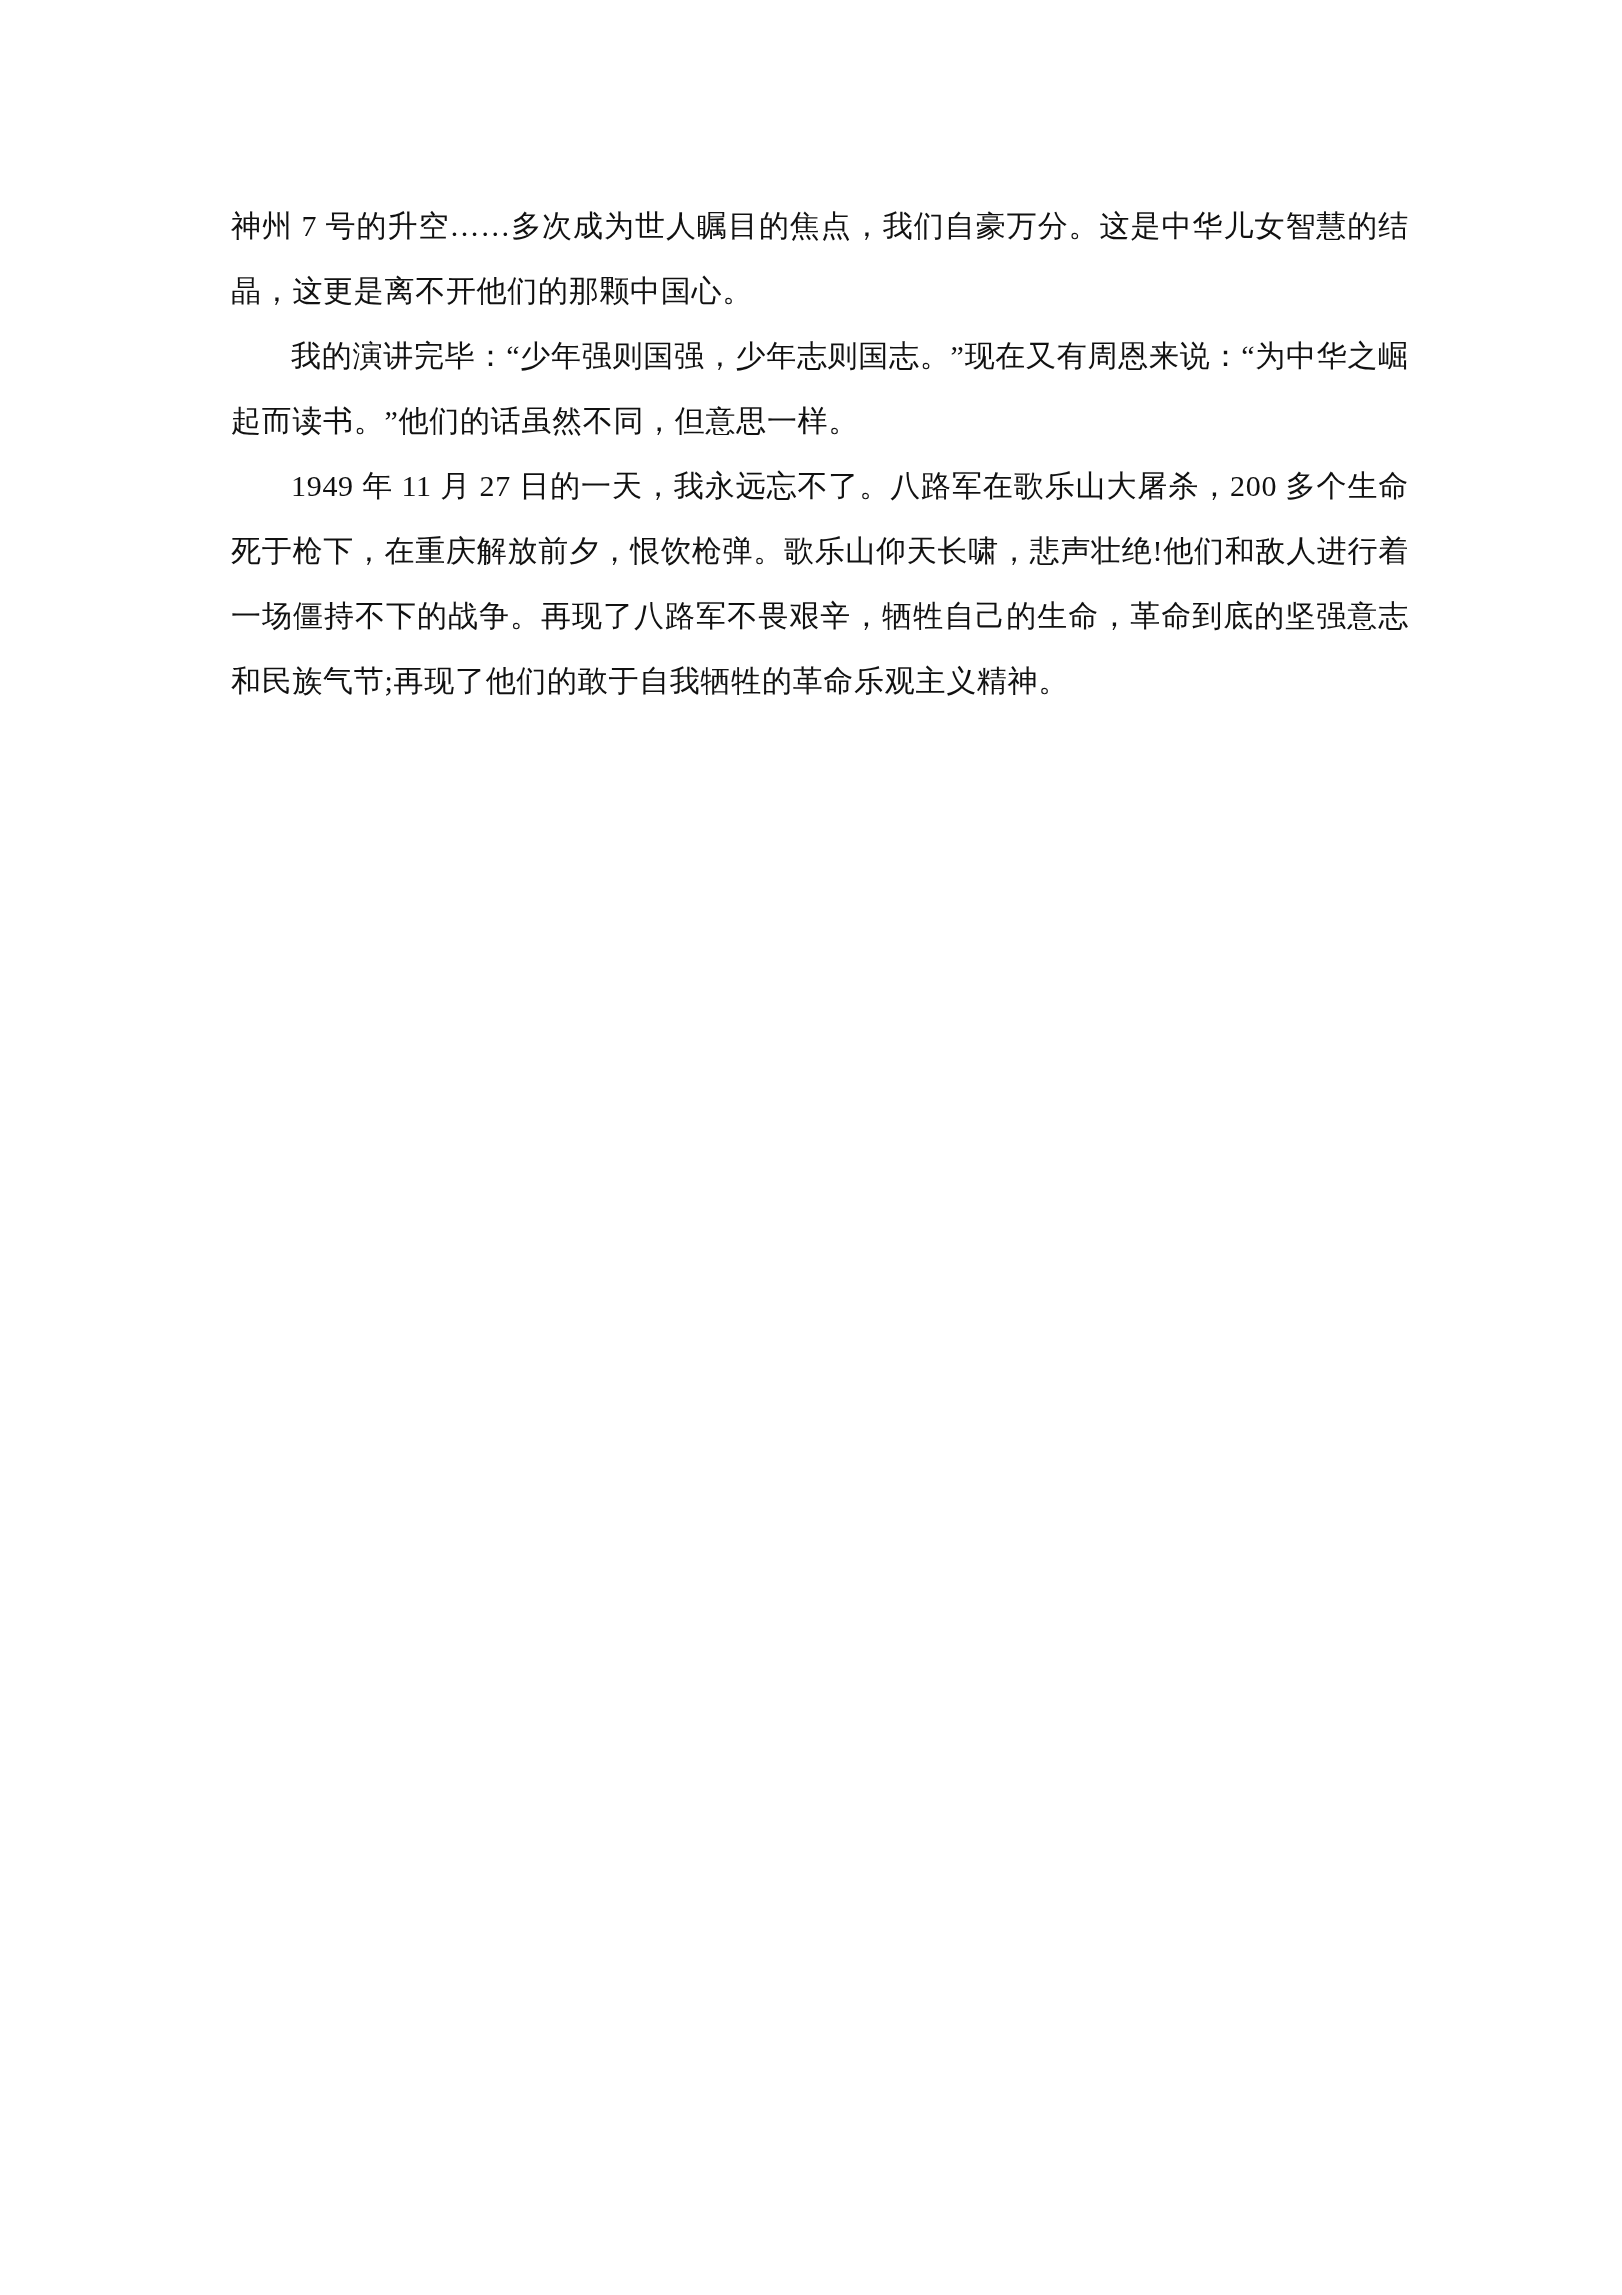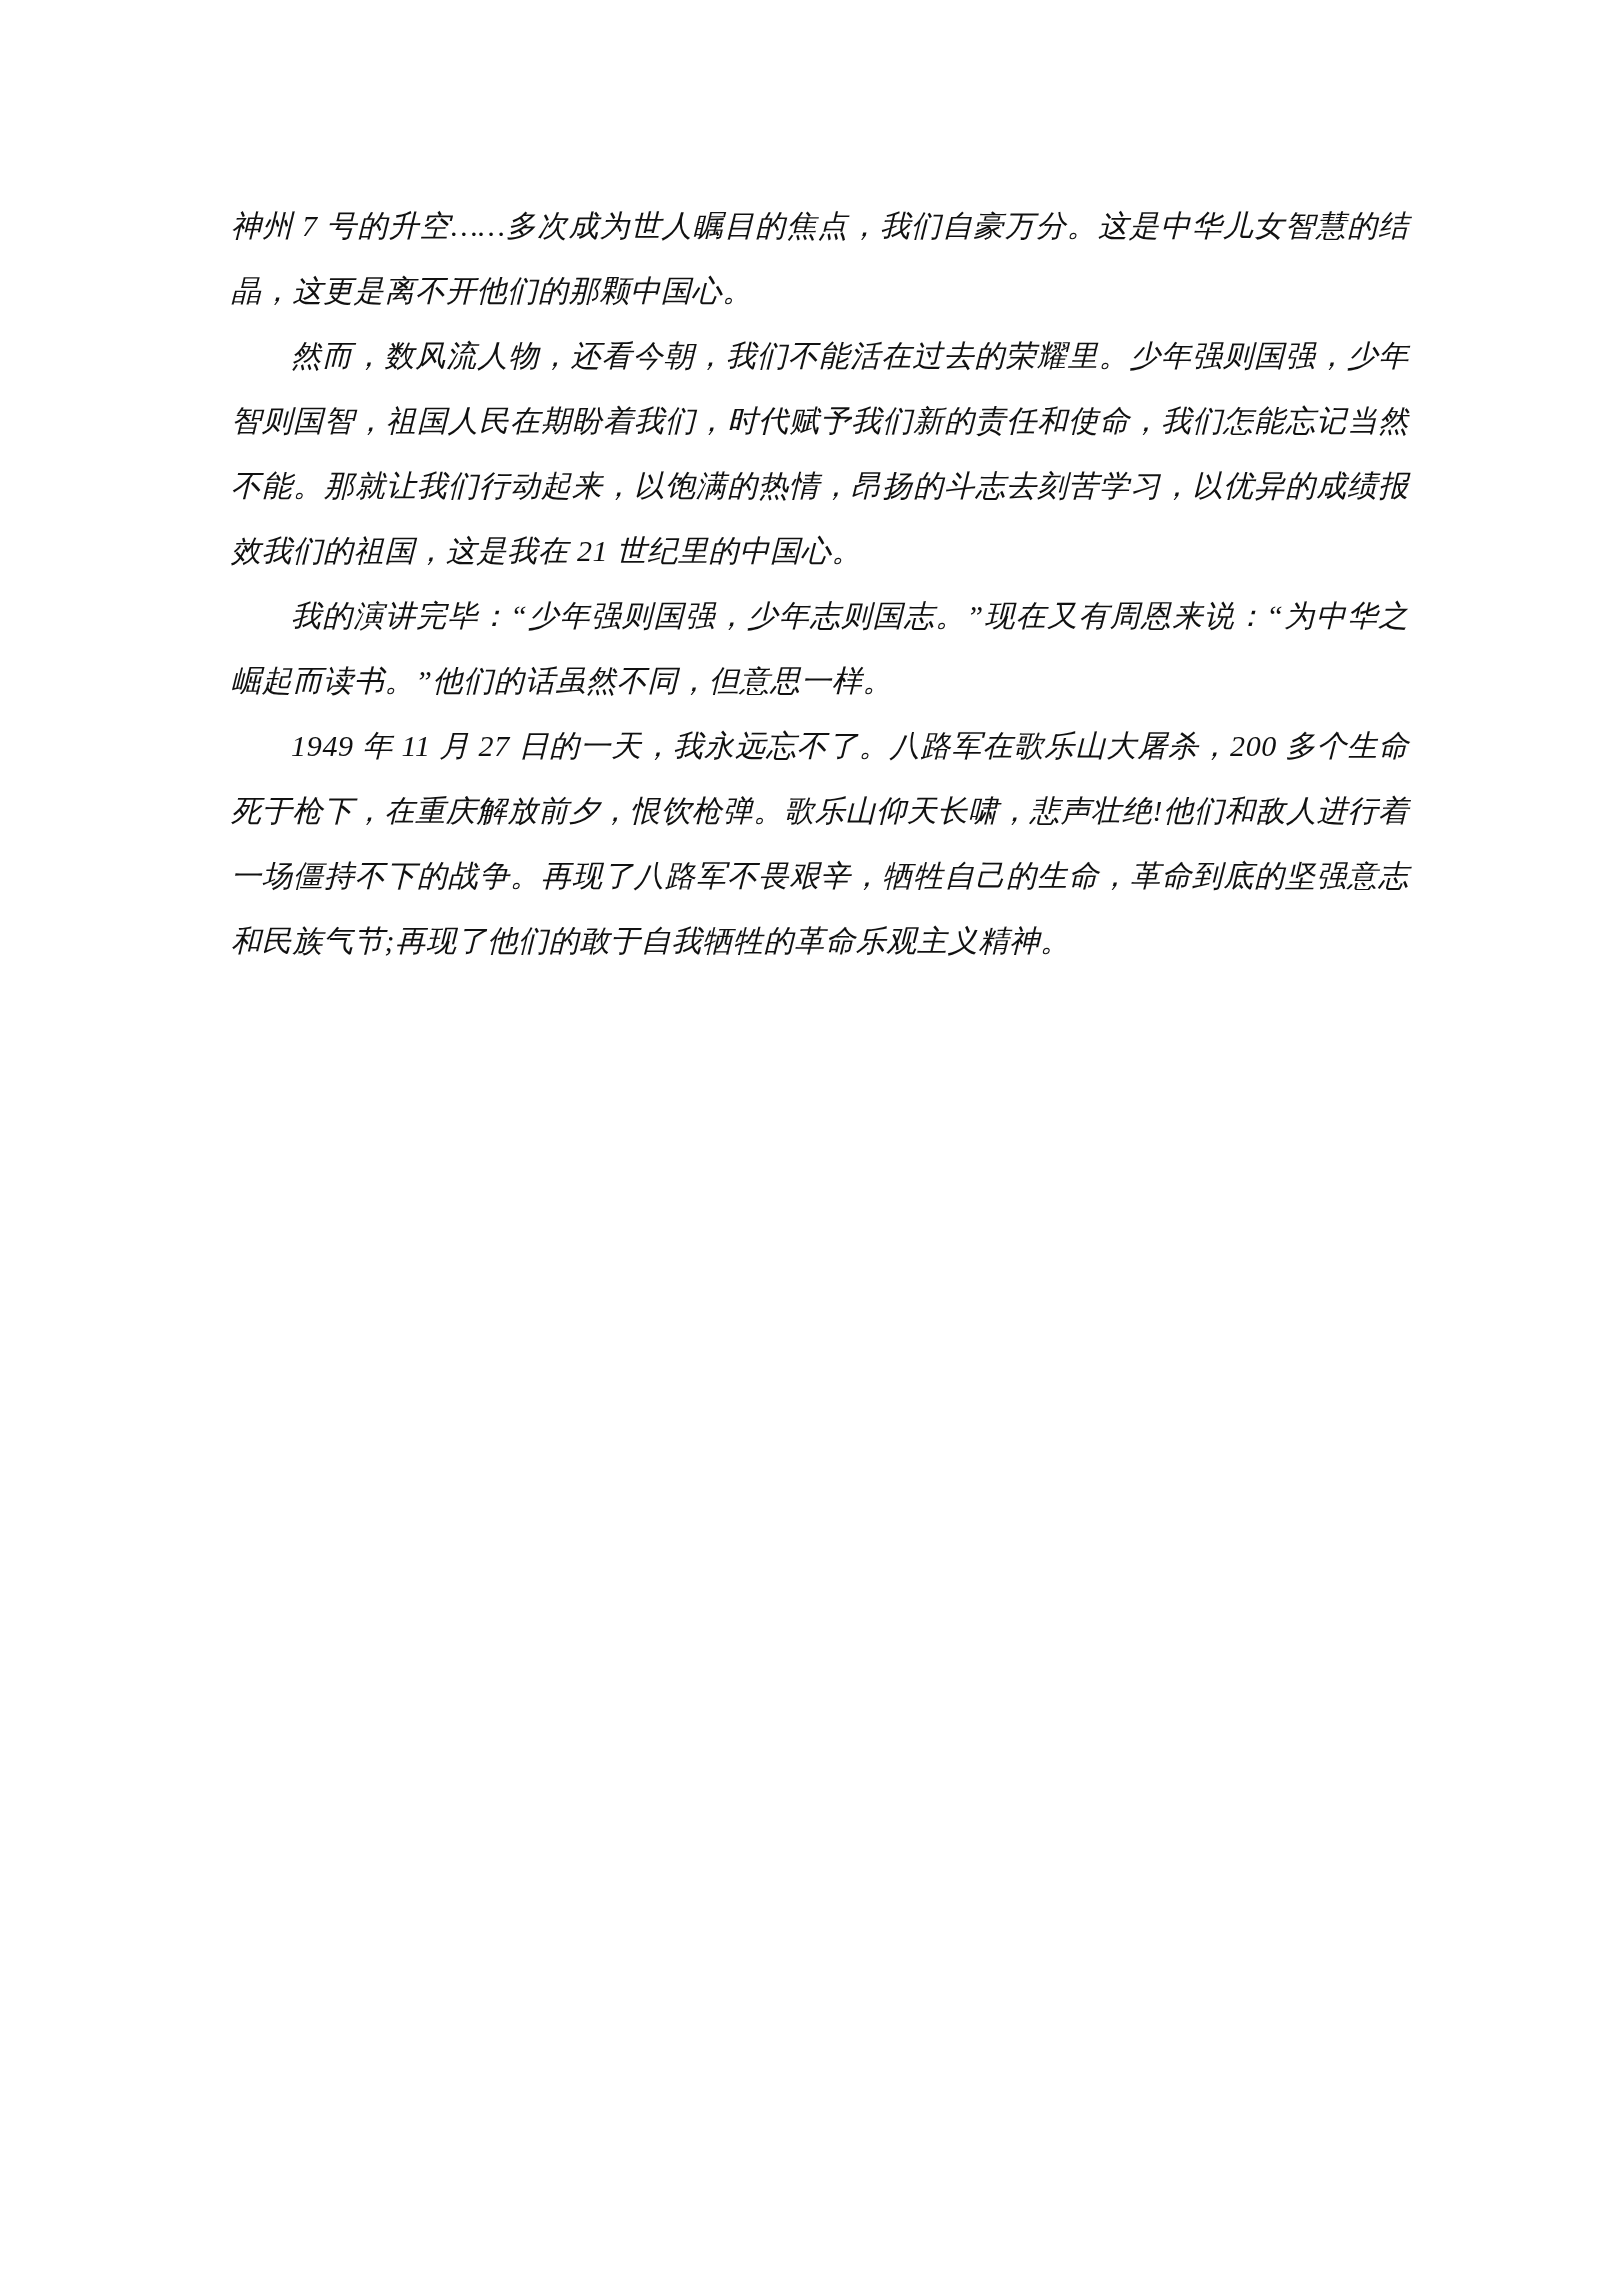--- a/index.html
+++ b/index.html
@@ -22,33 +22,31 @@
     width: 100%;
   }
   .para {
     margin: 0;
     font-size: 30px;
     line-height: 65px;
     text-align: justify;
     text-justify: inter-ideograph;
     letter-spacing: 0.7px;
     word-break: break-all;
-    font-style: italic;
   }
   .indent {
     text-indent: 2em;
   }
   .no-indent {
     text-indent: 0;
   }
 </style>
 </head>
 <body>
 
 <div class="page">
   <div class="content">
     <p class="para no-indent">神州 7 号的升空……多次成为世人瞩目的焦点，我们自豪万分。这是中华儿女智慧的结晶，这更是离不开他们的那颗中国心。</p>
-    <p class="para indent">然而，数风流人物，还看今朝，我们不能活在过去的荣耀里。少年强则国强，少年智则国智，祖国人民在期盼着我们，时代赋予我们新的责任和使命，我们怎能忘记当然不能。那就让我们行动起来，以饱满的热情，昂扬的斗志去刻苦学习，以优异的成绩报效我们的祖国，这是我在 21 世纪里的中国心。</p>
     <p class="para indent">我的演讲完毕：“少年强则国强，少年志则国志。”现在又有周恩来说：“为中华之崛起而读书。”他们的话虽然不同，但意思一样。</p>
     <p class="para indent">1949 年 11 月 27 日的一天，我永远忘不了。八路军在歌乐山大屠杀，200 多个生命死于枪下，在重庆解放前夕，恨饮枪弹。歌乐山仰天长啸，悲声壮绝!他们和敌人进行着一场僵持不下的战争。再现了八路军不畏艰辛，牺牲自己的生命，革命到底的坚强意志和民族气节;再现了他们的敢于自我牺牲的革命乐观主义精神。</p>
   </div>
 </div>
 
 
 </body></html>

